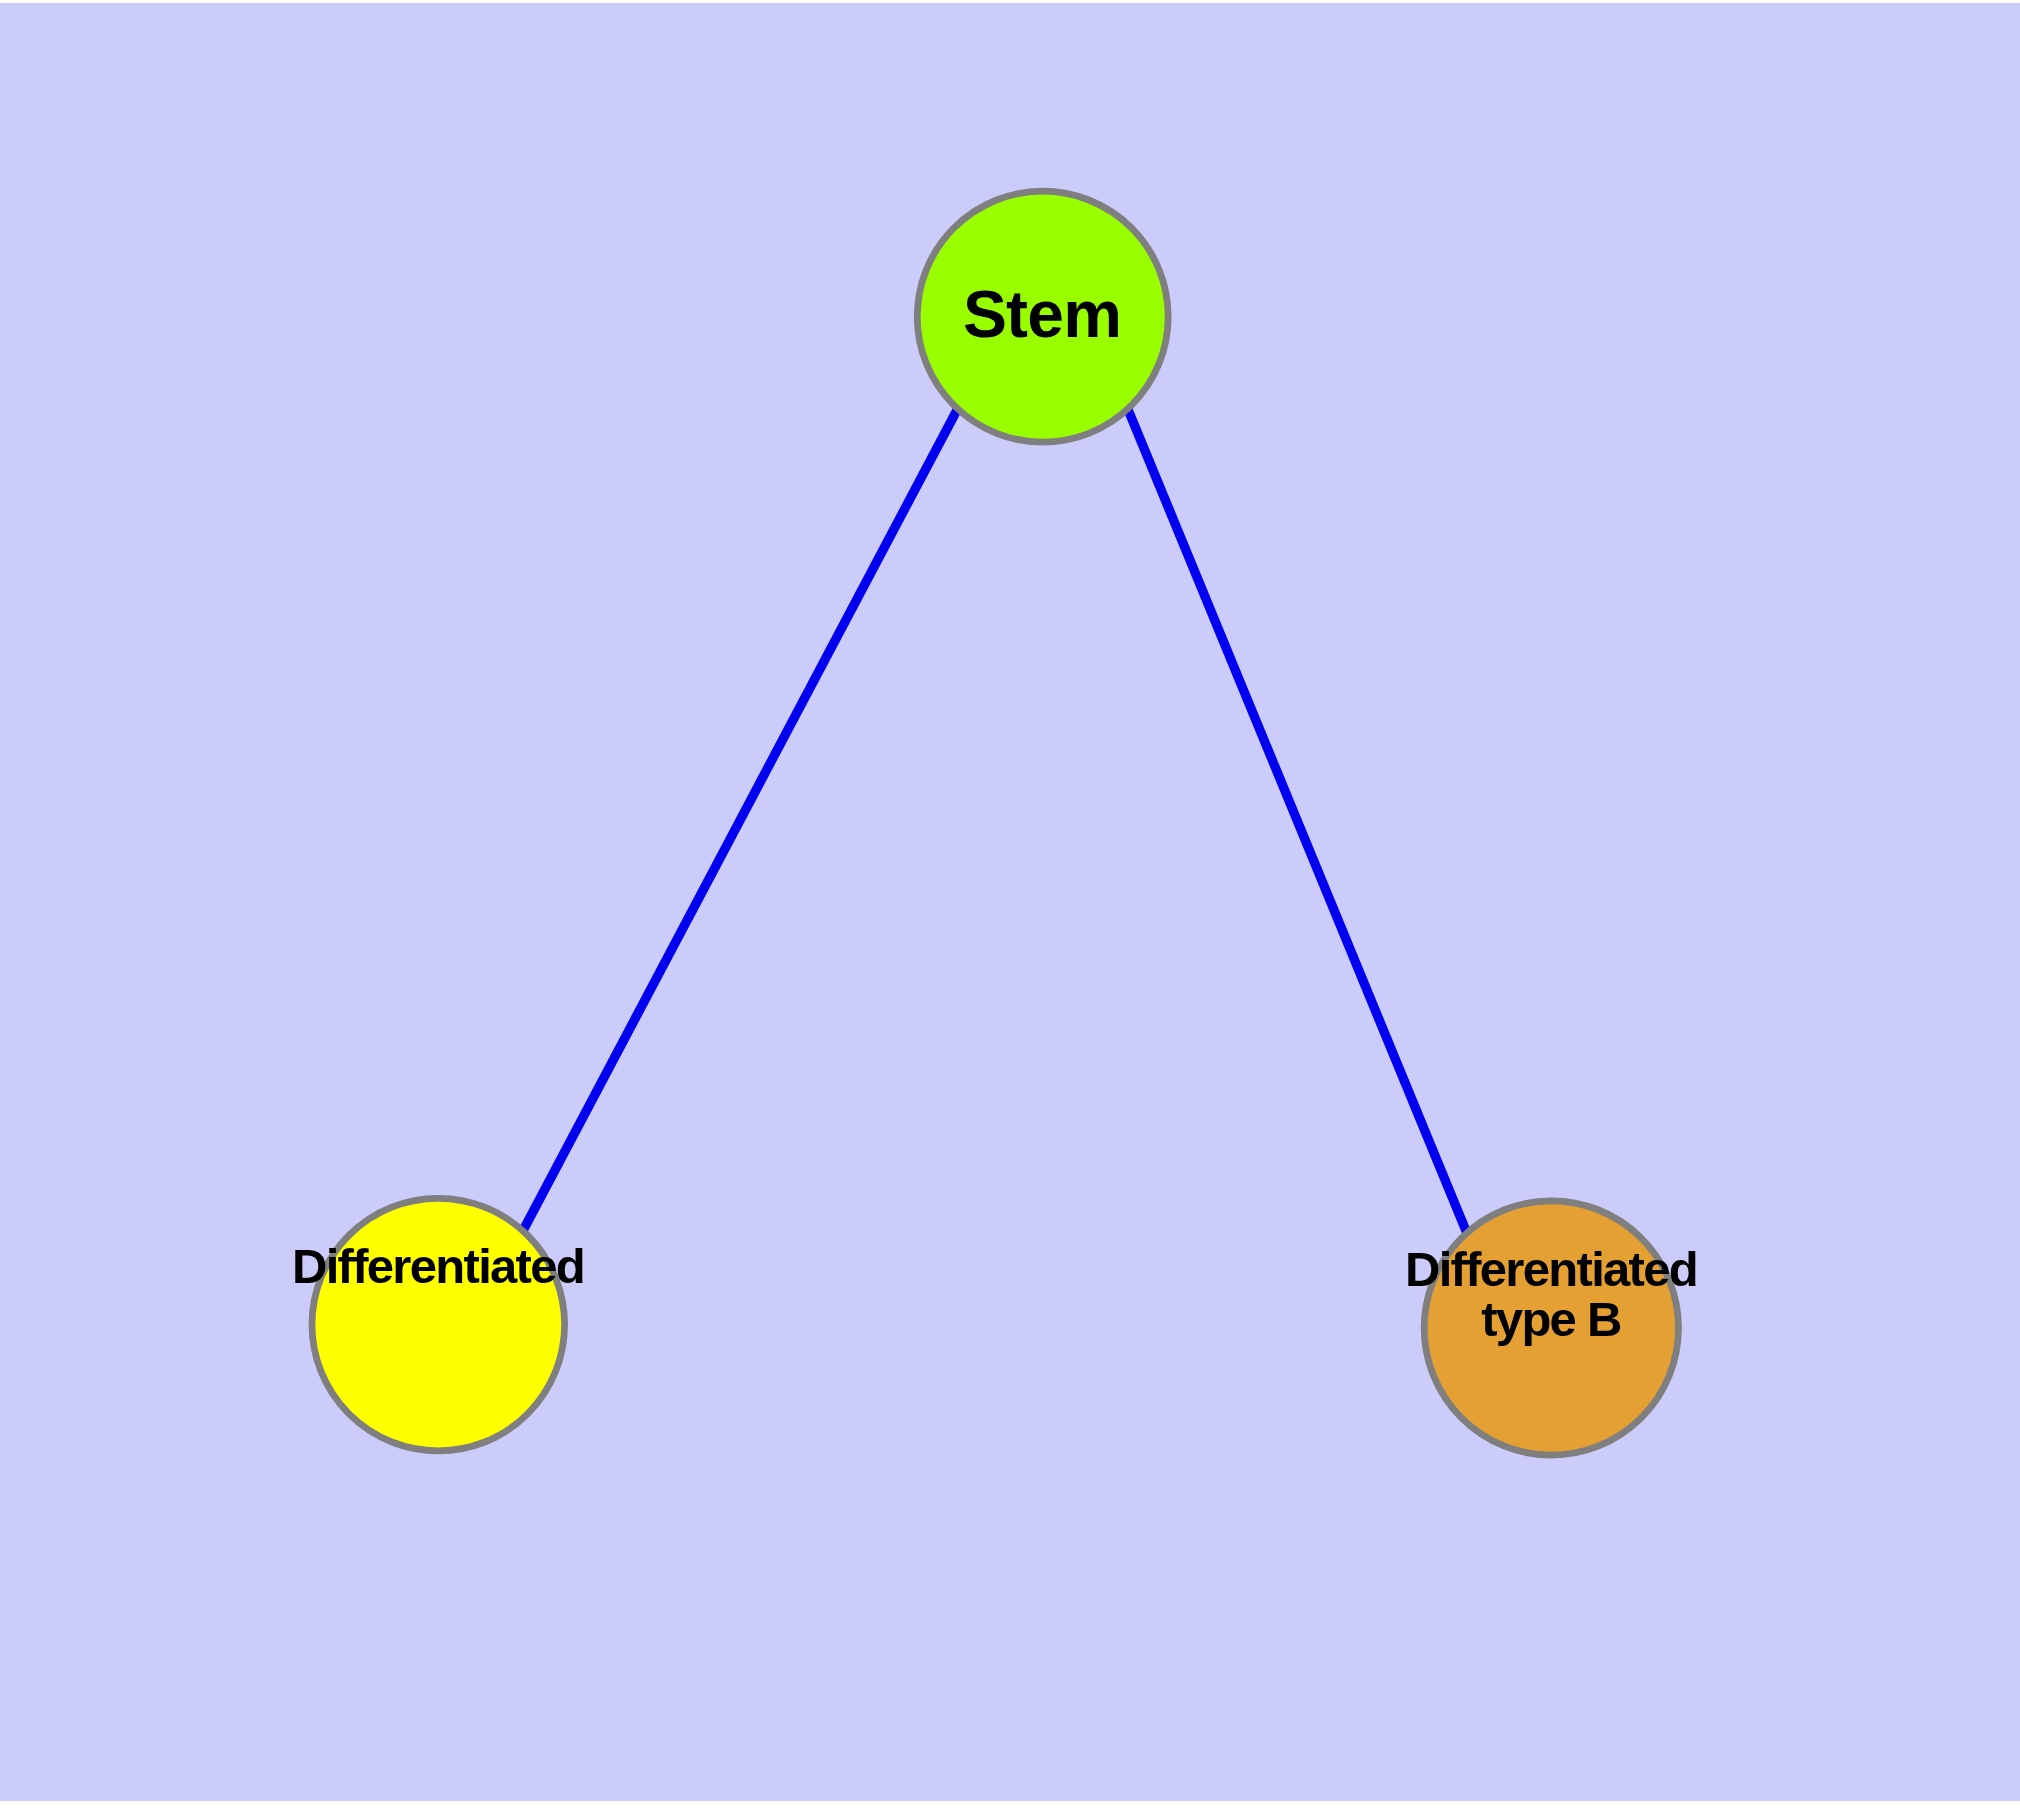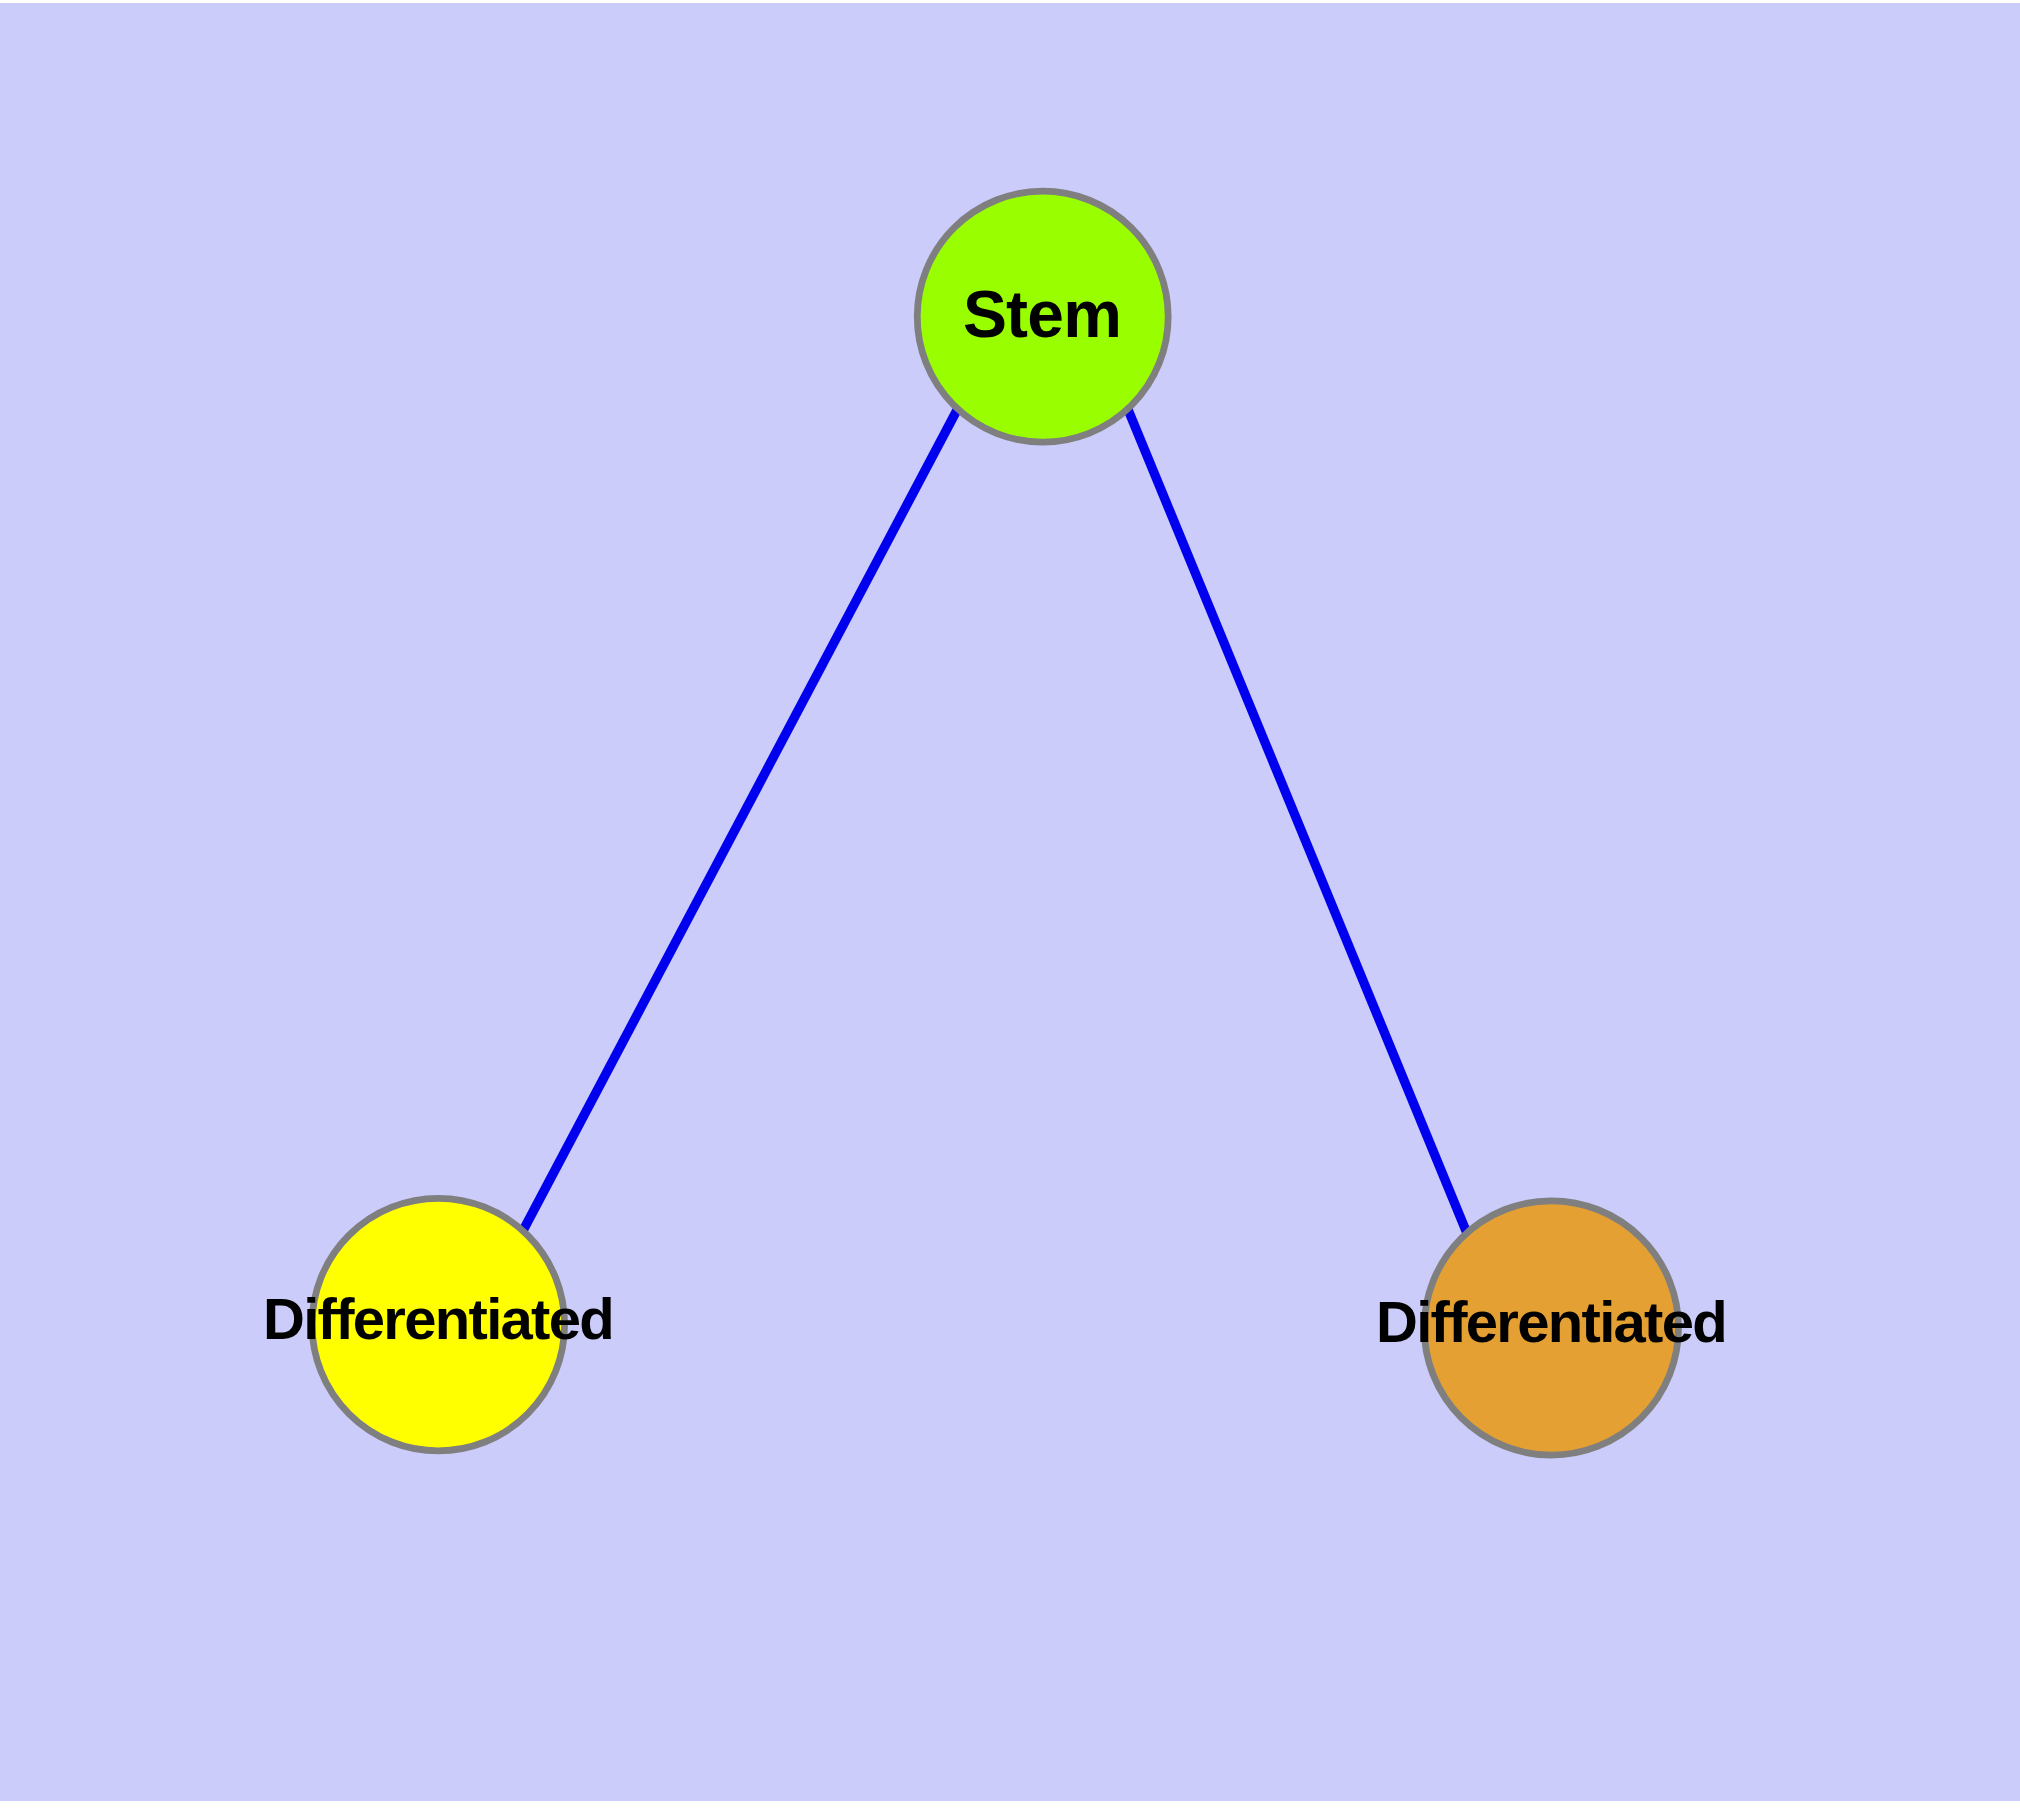--- a/index.html
+++ b/index.html
@@ -40,23 +40,22 @@
     line-height: 1.02;
     white-space: pre;
     pointer-events: none;
     -webkit-font-smoothing: antialiased;
   }
   .label-stem {
     font-size: 66px;
     letter-spacing: -0.8px;
   }
   .label-leaf {
-    font-size: 58px;
+    font-size: 49px;
     letter-spacing: -1.7px;
-    margin-top: 47px;
   }
 </style>
 </head>
 <body>
 
 <div id="stage">
   <div id="canvas">
 
     <svg id="graph-svg" viewBox="0 0 2384 2121" xmlns="http://www.w3.org/2000/svg">
 
@@ -69,17 +68,17 @@
         <circle cx="1230" cy="370" r="148" fill="#99ff00" stroke="#7f7f7f" stroke-width="8"></circle>
         <circle cx="517" cy="1559" r="149" fill="#ffff00" stroke="#7f7f7f" stroke-width="8"></circle>
         <circle cx="1830" cy="1563" r="150" fill="#e5a033" stroke="#7f7f7f" stroke-width="8"></circle>
       </g>
     </svg>
 
     <div class="node-label label-stem" style="left:703px; top:278px; width:678px;">Stem</div>
 
     <div class="node-label label-leaf" style="left:99px; top:1239px; width:678px;"><span>Differentiated</span><br></div>
 
-    <div class="node-label label-leaf" style="left:1212px; top:1242px; width:678px;"><span>Differentiated</span><br></div>
+    <div class="node-label label-leaf" style="left:1212px; top:1242px; width:678px;"><span>Differentiated</span><br><span>type B</span></div>
 
   </div>
 </div>
 
 
 </body></html>

